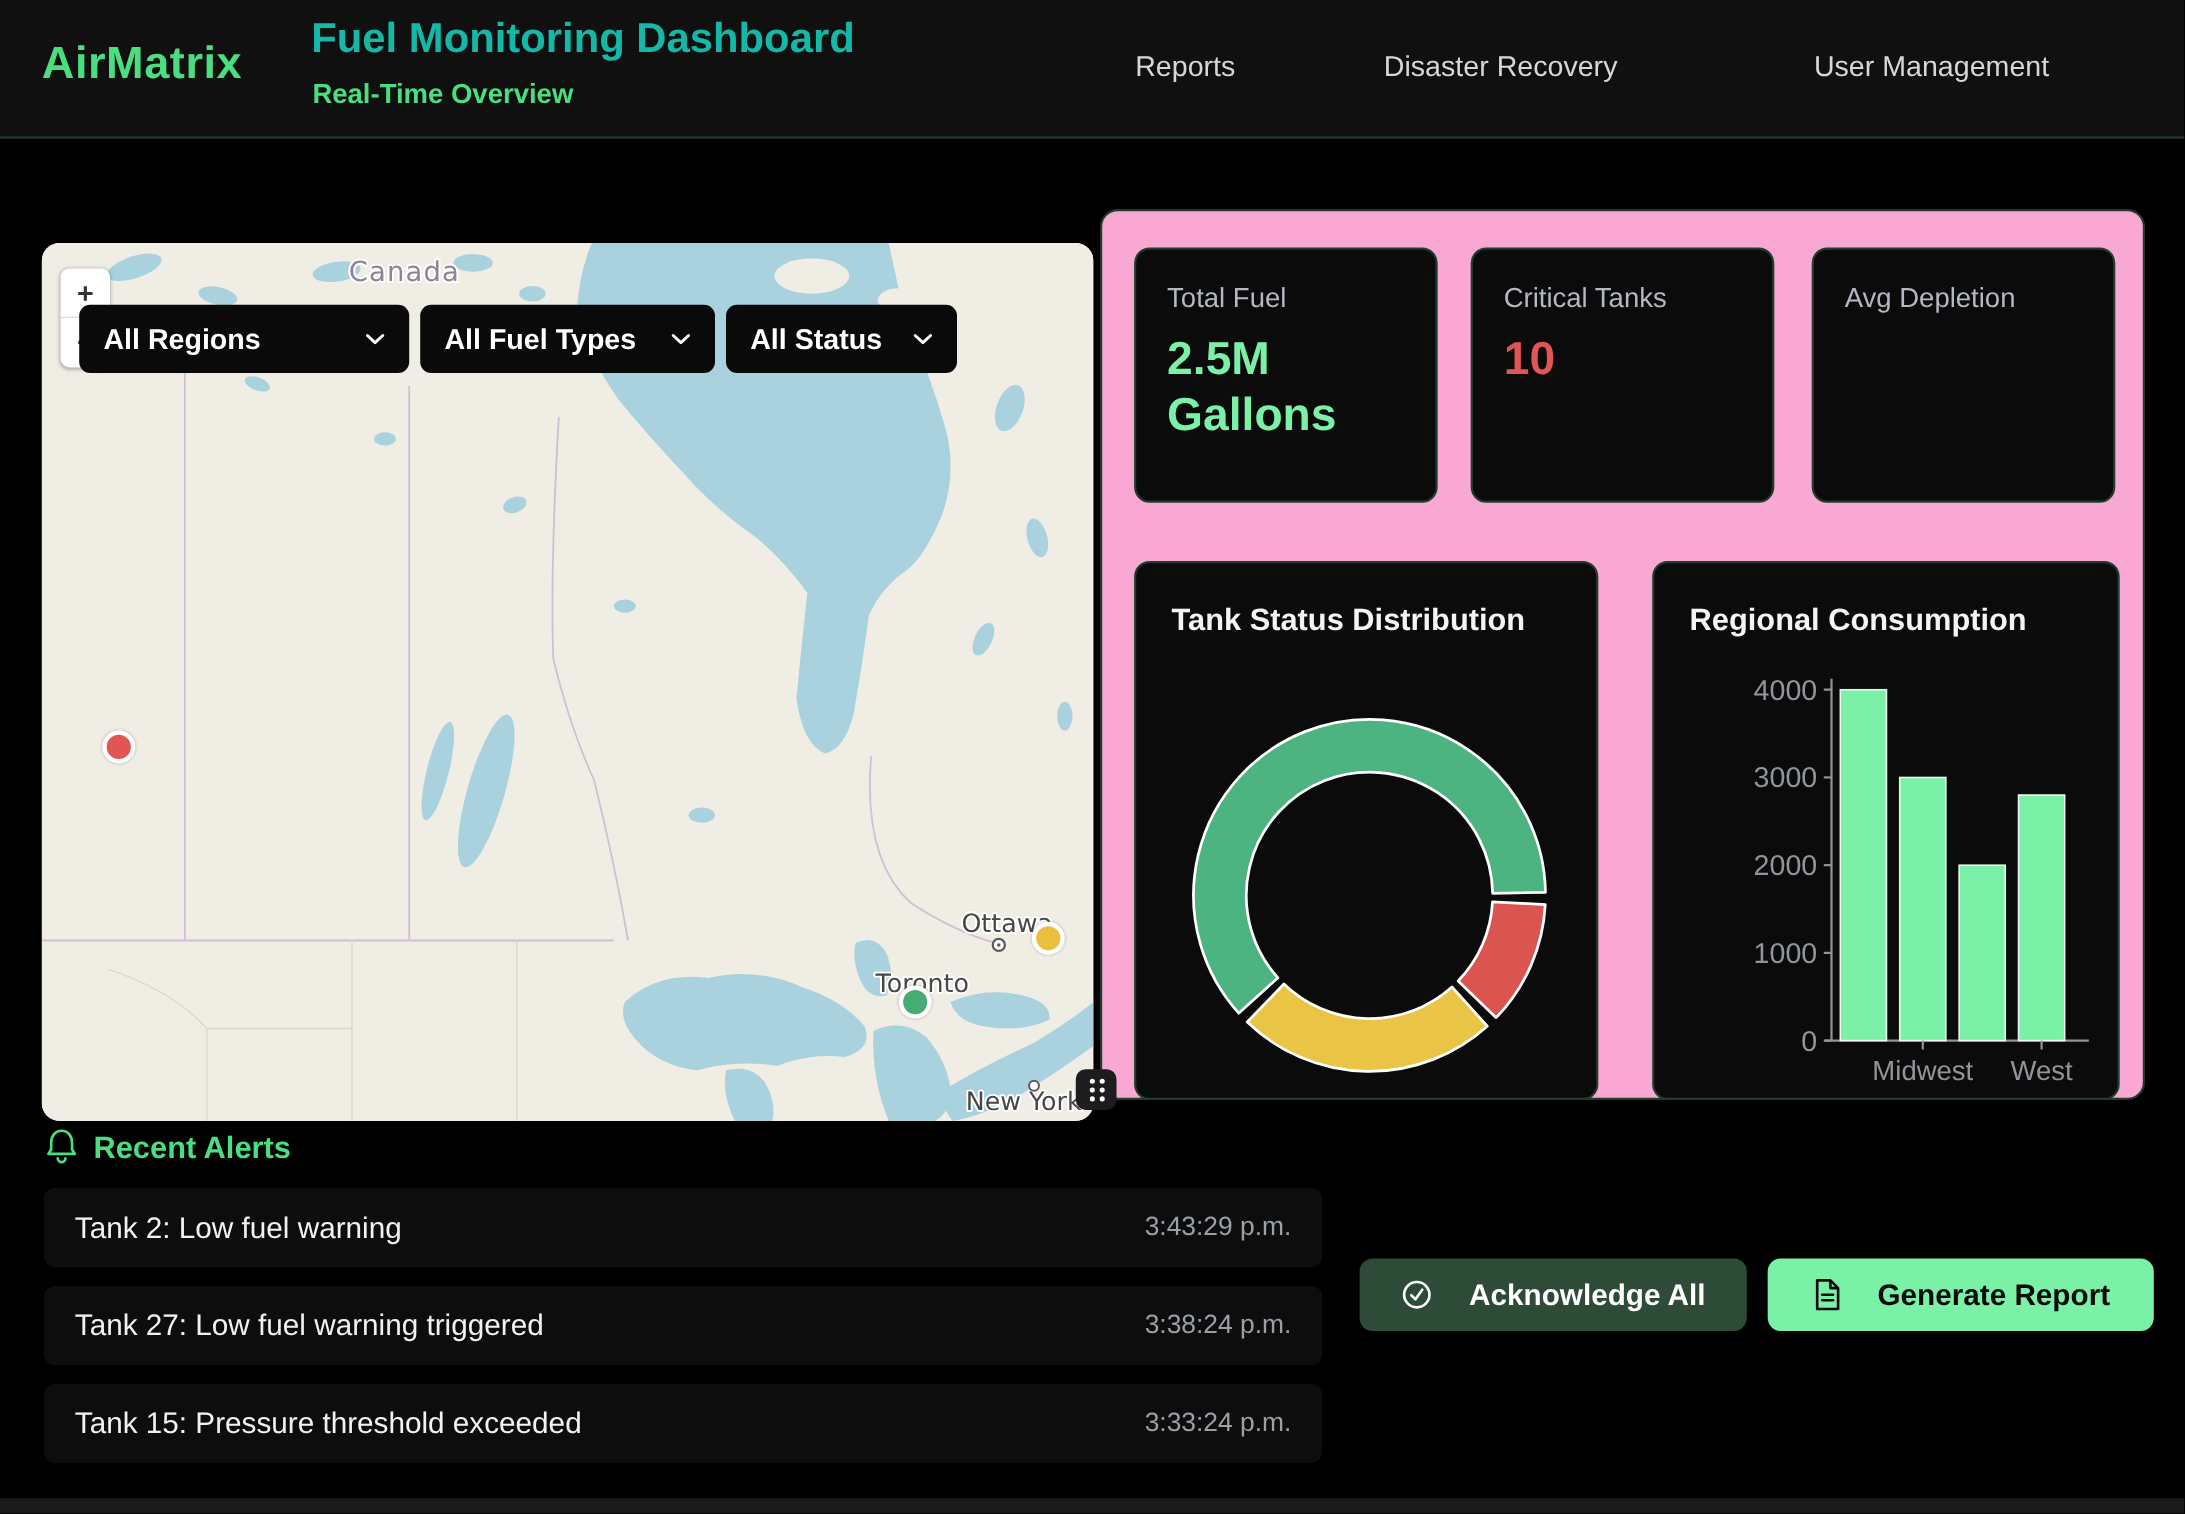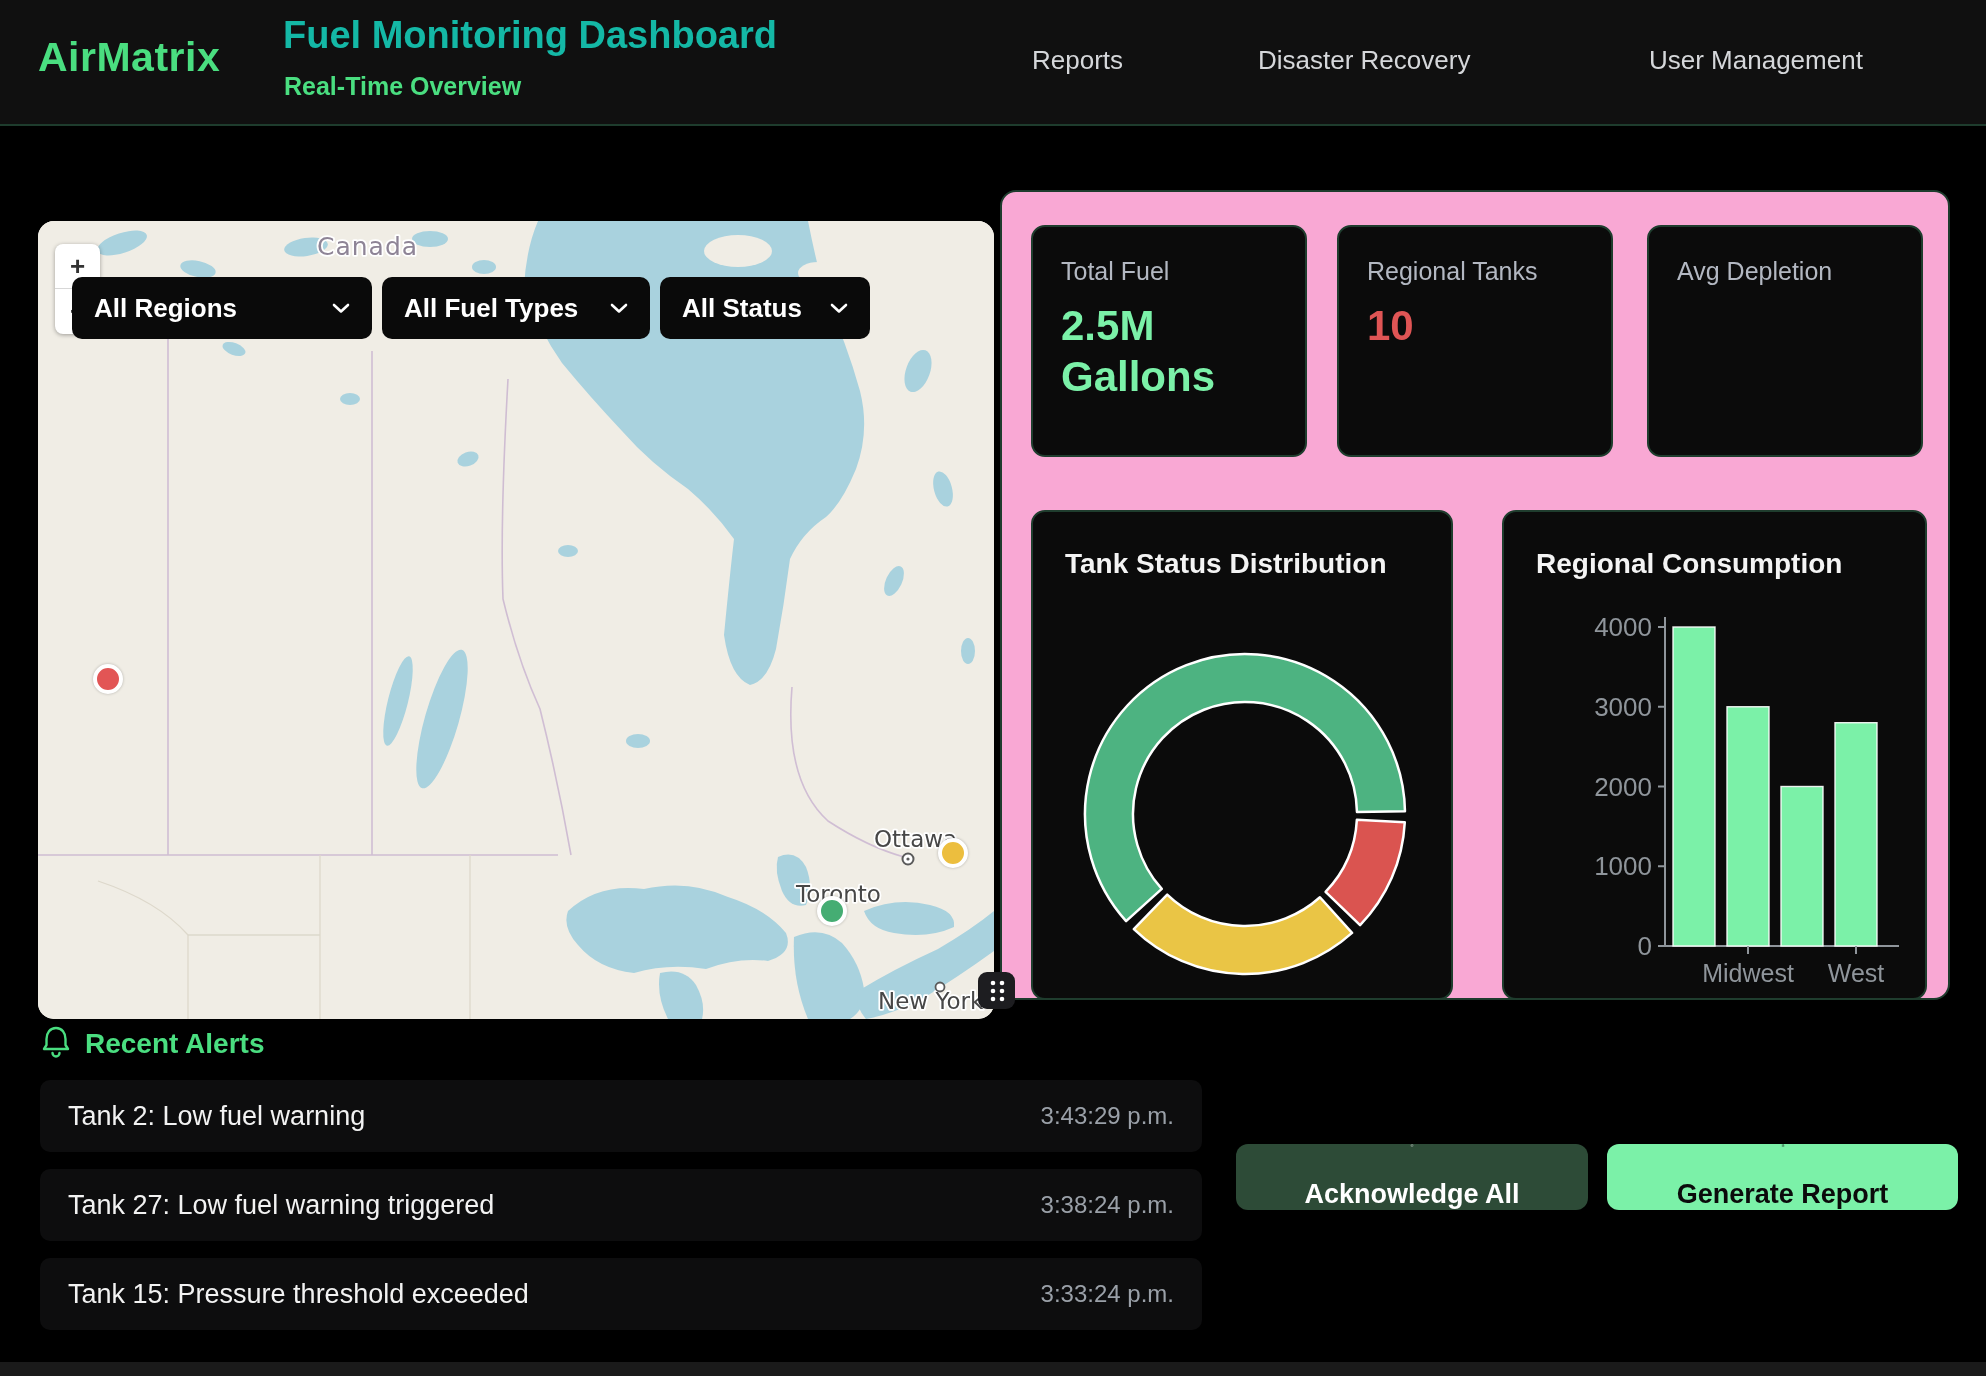--- a/index.html
+++ b/index.html
@@ -53,21 +53,21 @@
   
   .alerts-title{position:absolute;left:85px;top:1028px;font-size:28px;font-weight:bold;color:#4ade80;}
   .bell{position:absolute;left:40px;top:1024px;}
   .alert-row{position:absolute;left:40px;width:1162px;height:72px;background:#0d0d0e;border-radius:10px;
              display:flex;align-items:center;justify-content:space-between;padding:0 28px;box-sizing:border-box;}
   .alert-text{font-size:27px;color:#f2f2f2;}
   .alert-time{font-size:24px;color:#9aa0a8;}
   .row1{top:1080px;text-align:right;} .row2{top:1169px;} .row3{top:1258px;}
 
   .btn{position:absolute;top:1144px;height:66px;border-radius:12px;display:flex;align-items:center;
-       justify-content:center;gap:32px;font-size:27px;font-weight:bold;cursor:pointer;box-sizing:border-box;flex-direction:column;}
+       justify-content:center;gap:32px;font-size:27px;font-weight:bold;cursor:pointer;box-sizing:border-box;}
   .btn-ack{left:1236px;width:352px;background:#2d4b37;color:#fff;}
   .btn-gen{left:1607px;width:351px;background:#7bf1a8;color:#0b0b0b;}
 
   .footer-strip{position:absolute;left:0;top:1362px;width:1986px;height:14px;background:#1a1a1a;}
 </style>
 </head>
 <body>
 
 <div id="app">
 
@@ -191,21 +191,21 @@
 
     <div class="card stat-card stat1">
       <div class="stat-label">Total Fuel</div>
       <div class="stat-value" style="color: rgb(123, 241, 168);">
         <div>2.5M</div>
         <div>Gallons</div>
       </div>
     </div>
 
     <div class="card stat-card stat2">
-      <div class="stat-label">Regional Tanks</div>
+      <div class="stat-label">Critical Tanks</div>
       <div class="stat-value" style="color: rgb(224, 85, 85);">
         <div>10</div>
         <div></div>
       </div>
     </div>
 
     <div class="card stat-card stat3">
       <div class="stat-label">Avg Depletion</div>
     </div>
 

